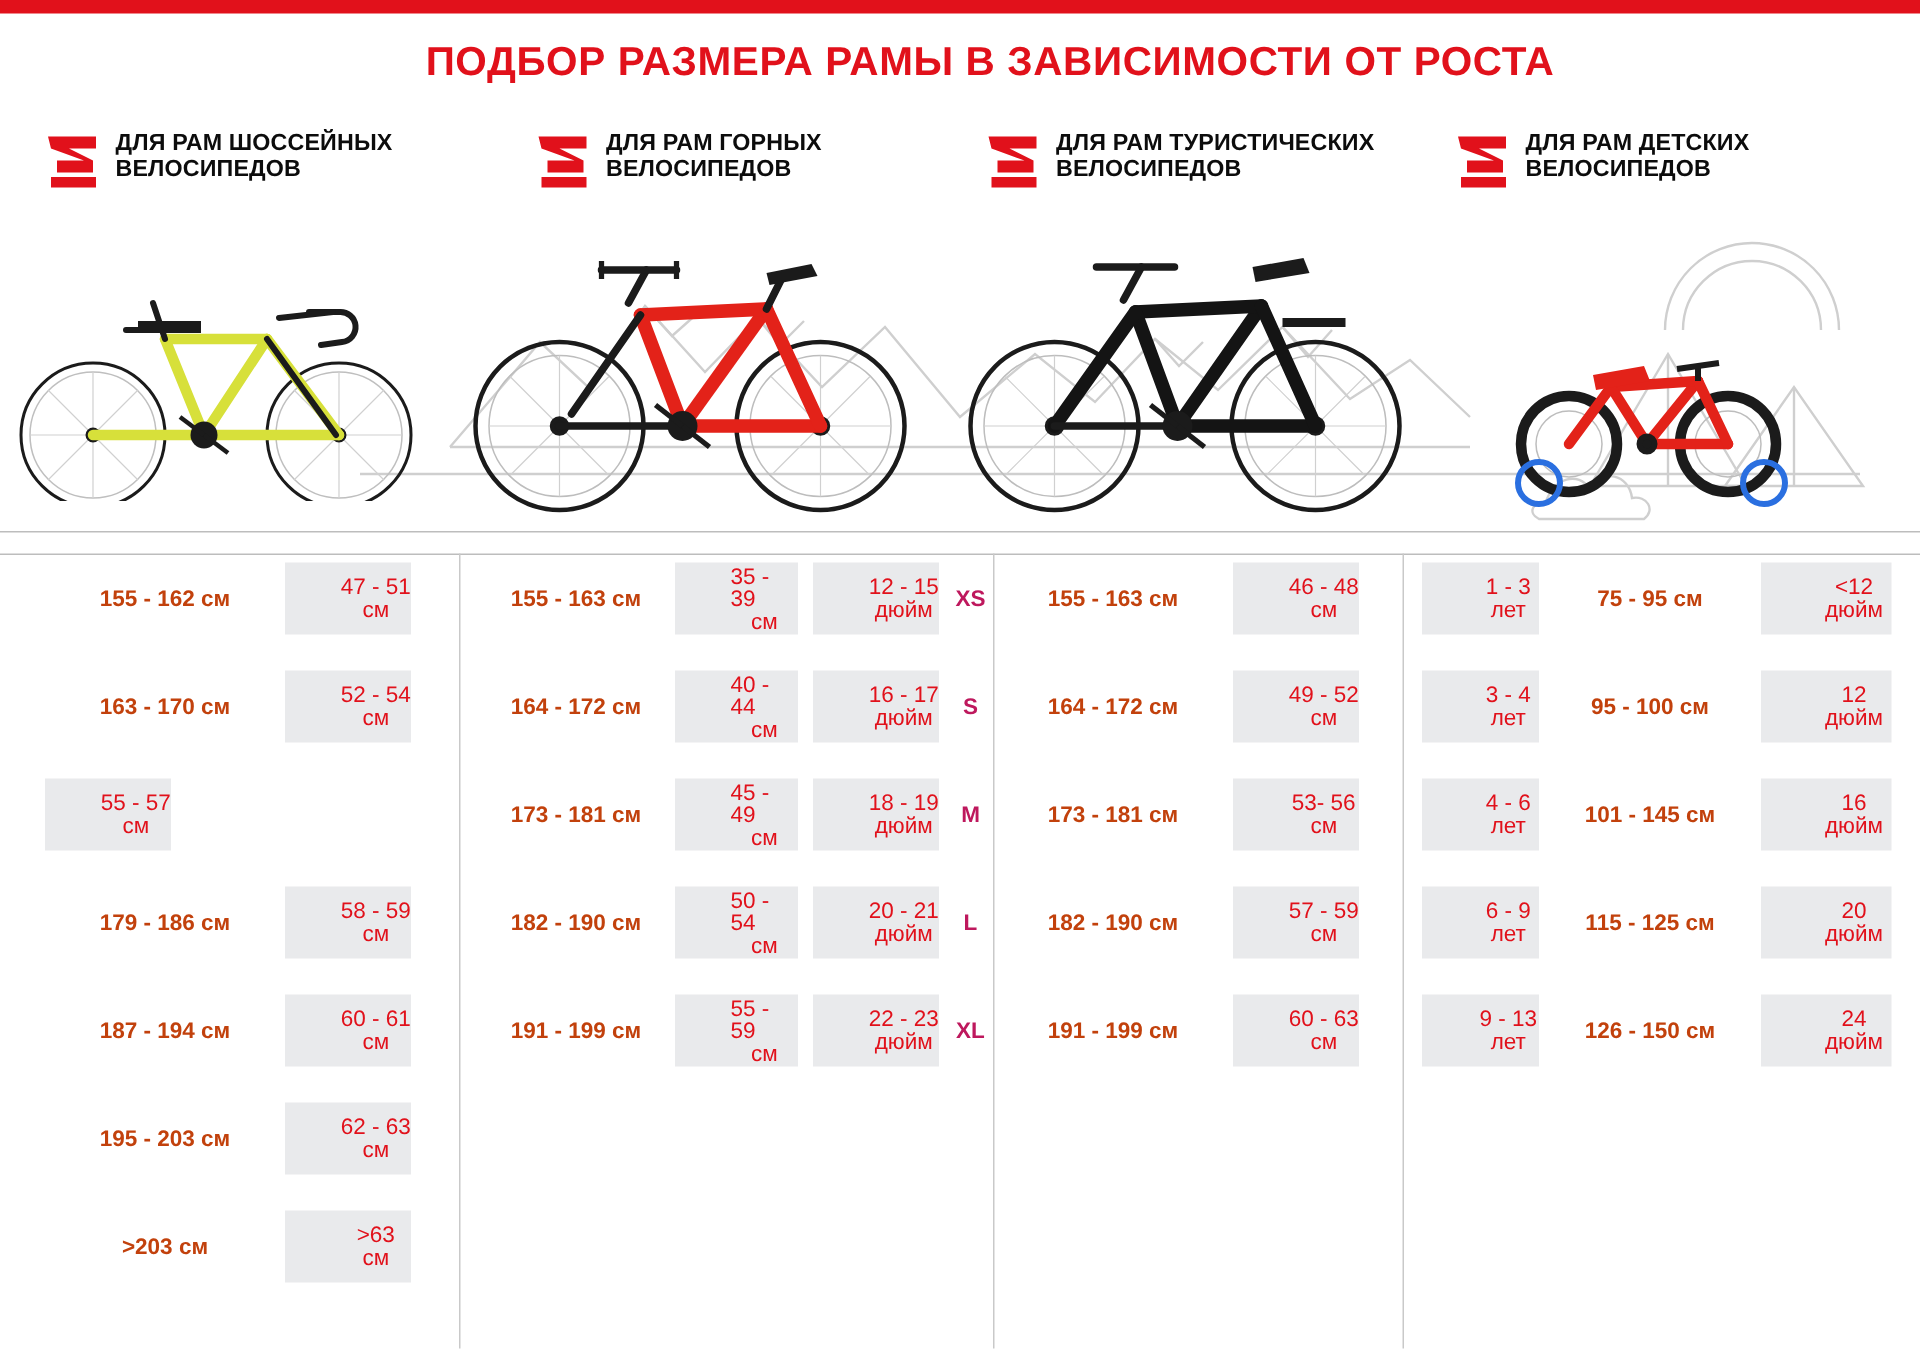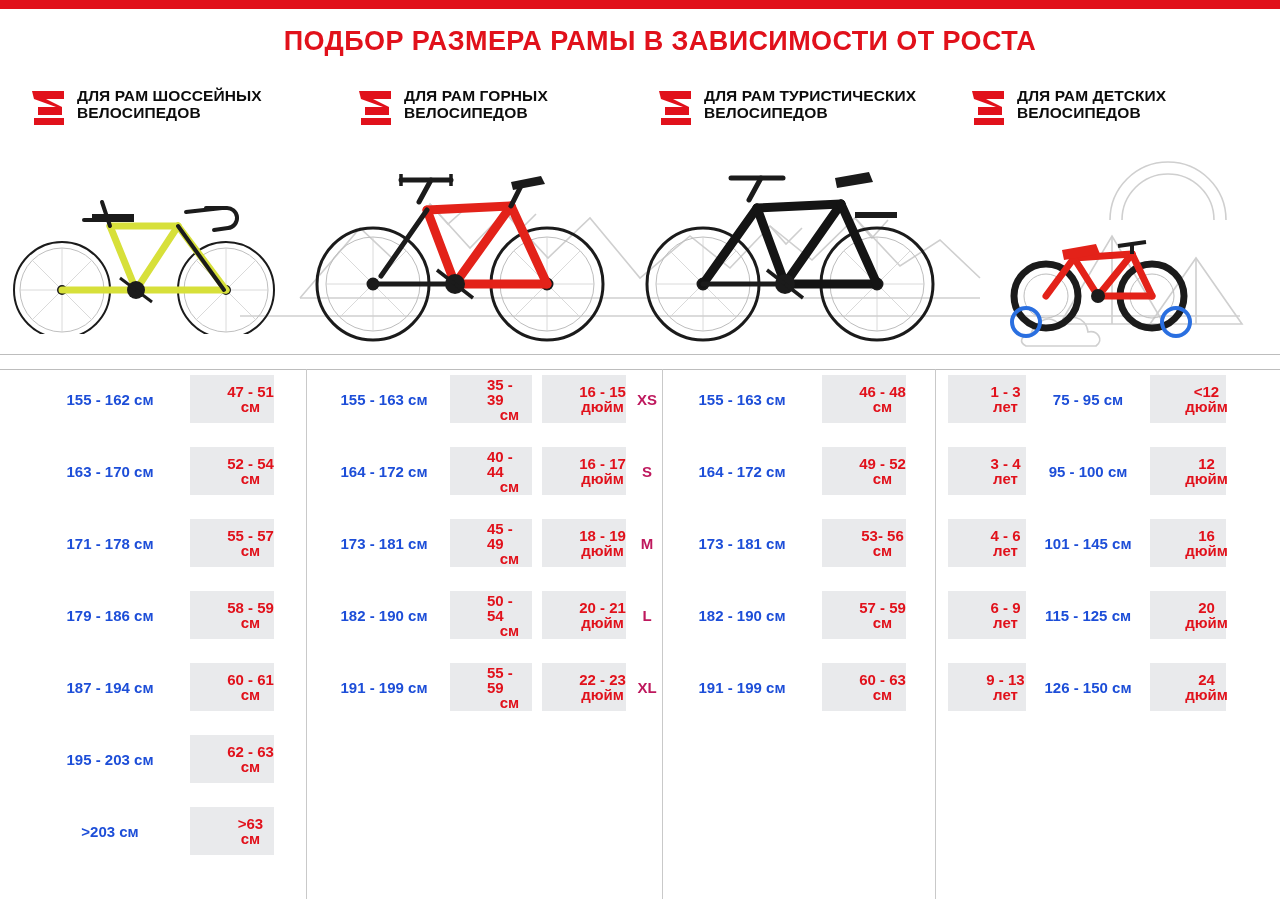--- a/index.html
+++ b/index.html
@@ -136,30 +136,30 @@
   }
   .cell {
     display: flex;
     flex-direction: column;
     align-items: center;
     justify-content: center;
     line-height: 15px;
     box-sizing: border-box;
   }
   .cell.plain {
-    color: #1d4ed8;
+    color: #c2410c;
     font-size: 15px;
     font-weight: bold;
     background: transparent;
   }
   .cell.boxed {
     background: #e9eaec;
     color: #e1111b;
     font-size: 15px;
-    font-weight: bold;
+    font-weight: normal;
     padding-left: 37px;
   }
   .cell.size {
     color: #be185d;
     font-size: 15px;
     font-weight: bold;
     background: transparent;
   }
   .cell .l2 { display: block; }
 
@@ -171,22 +171,22 @@
   #tbl1 .c1 { width: 82px; }
   #tbl1 .c2 { width: 10px; }
   #tbl1 .c3 { width: 84px; }
   #tbl1 .c4 { width: 42px; }
 
   #tbl2 .c0 { width: 132px; }
   #tbl2 .c1 { width: 14px; }
   #tbl2 .c2 { width: 84px; }
 
   #tbl3 .c0 { width: 78px; }
-  #tbl3 .c1 { width: 124px; }
-  #tbl3 .c2 { width: 76px; }
+  #tbl3 .c1 { width: 148px; }
+  #tbl3 .c2 { width: 87px; }
 </style>
 </head>
 <body>
 
 <div id="page">
 
   <div class="top-rule"></div>
 
   <div class="title">ПОДБОР РАЗМЕРА РАМЫ В ЗАВИСИМОСТИ ОТ РОСТА</div>
 
@@ -421,21 +421,20 @@
       </div>
     </div>
     <div class="row">
       <div class="cell plain c0">163 - 170 см</div>
       <div class="cell boxed c1">
         <span>52 - 54</span>
         <span class="l2">см</span>
       </div>
     </div>
     <div class="row">
-      <div class="cell plain c0">171 - 178 см</div>
       <div class="cell boxed c1">
         <span>55 - 57</span>
         <span class="l2">см</span>
       </div>
     </div>
     <div class="row">
       <div class="cell plain c0">179 - 186 см</div>
       <div class="cell boxed c1">
         <span>58 - 59</span>
         <span class="l2">см</span>
@@ -466,21 +465,21 @@
 
   <div class="table" id="tbl1">
     <div class="row">
       <div class="cell plain c0">155 - 163 см</div>
       <div class="cell boxed c1">
         <span>35 - 39</span>
         <span class="l2">см</span>
       </div>
       <div class="cell c2"></div>
       <div class="cell boxed c3">
-        <span>16 - 15</span>
+        <span>12 - 15</span>
         <span class="l2">дюйм</span>
       </div>
       <div class="cell size c4">XS</div>
     </div>
     <div class="row">
       <div class="cell plain c0">164 - 172 см</div>
       <div class="cell boxed c1">
         <span>40 - 44</span>
         <span class="l2">см</span>
       </div>

